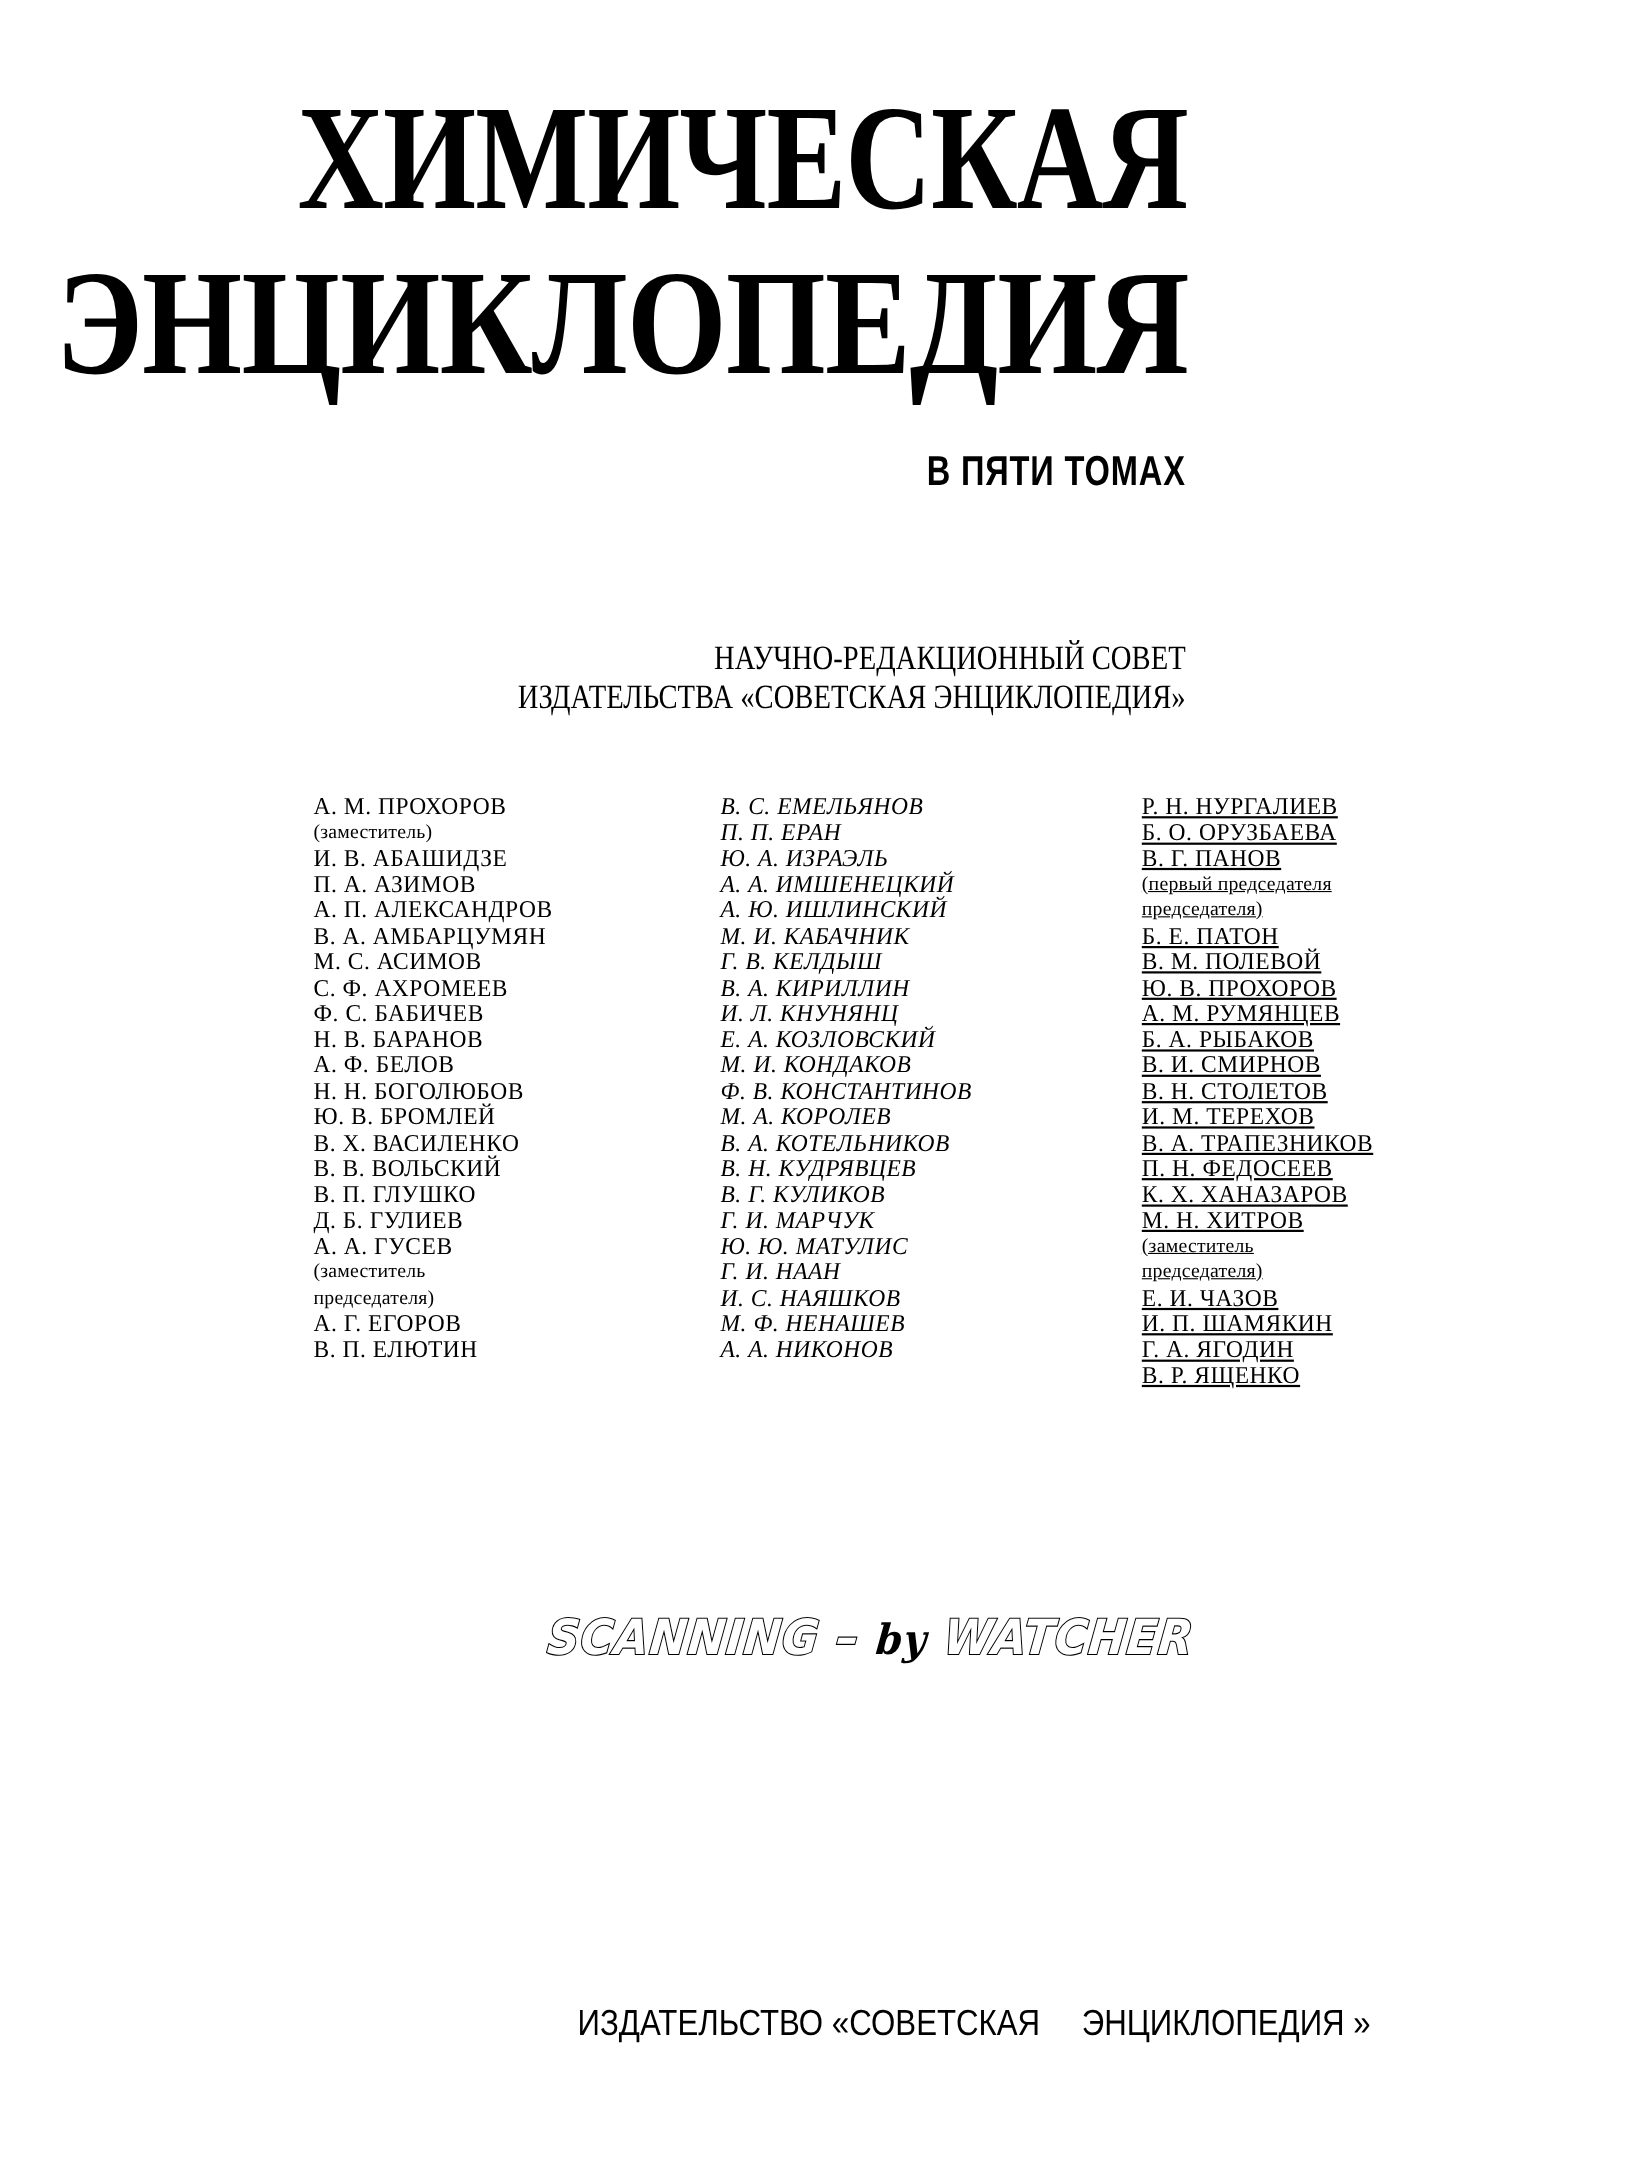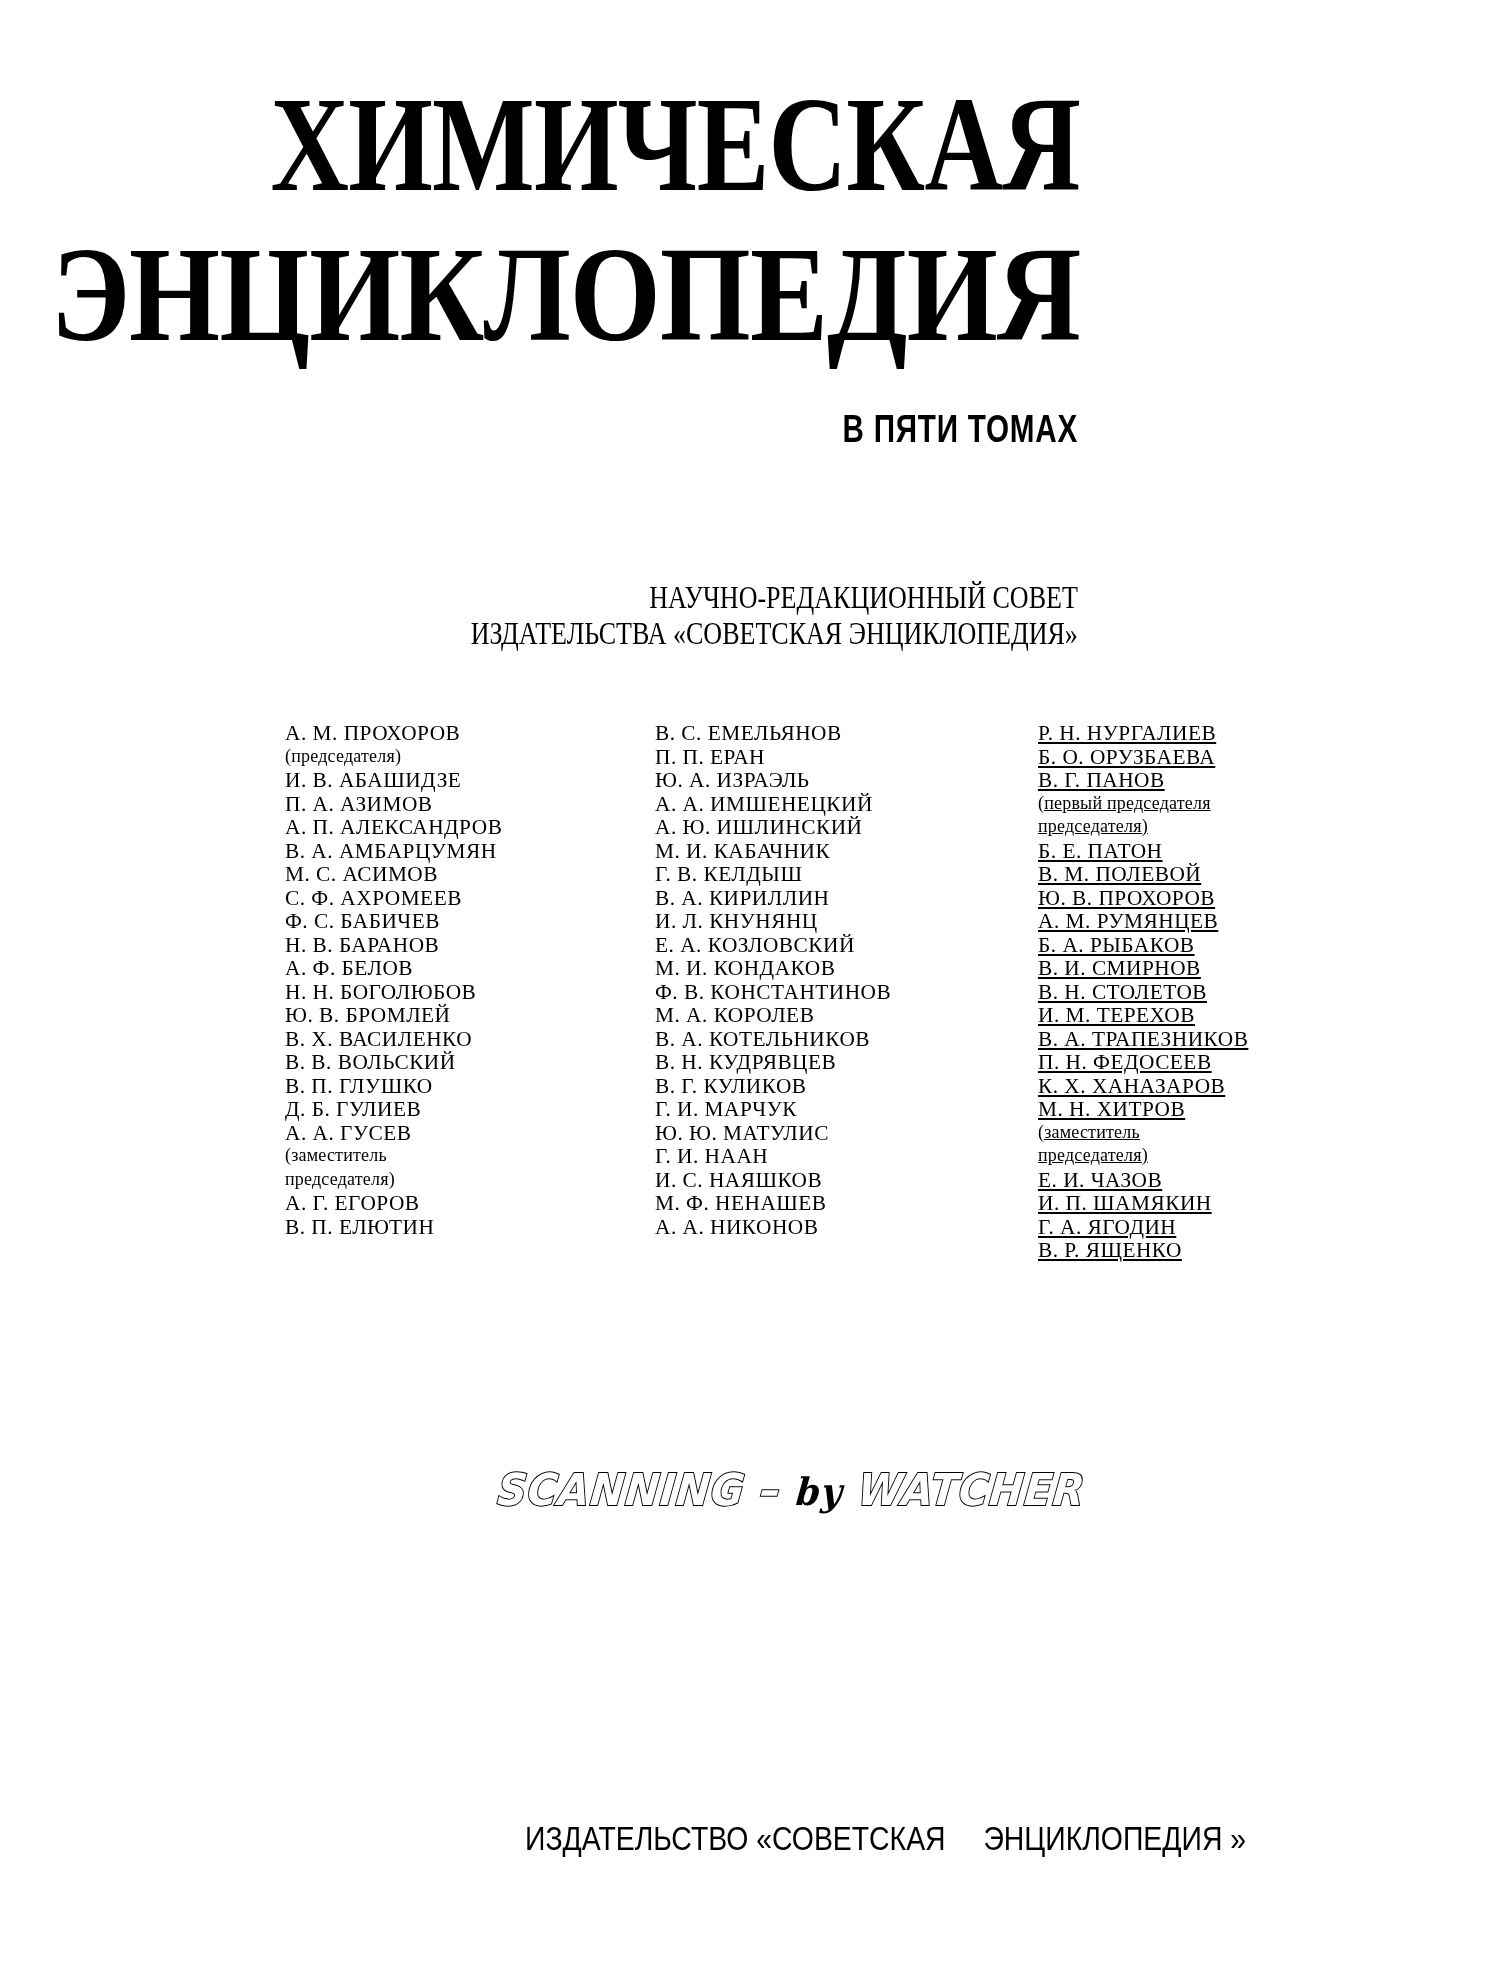--- a/index.html
+++ b/index.html
@@ -46,21 +46,21 @@
 
   .col {
     position: absolute;
     top: 721px;
     font-family: "Liberation Serif", "DejaVu Serif", serif;
     font-size: 22px;
     line-height: 23.5px;
     white-space: nowrap;
   }
   .col-1 { left: 285px; }
-  .col-2 { left: 655px; }
+  .col-2 { left: 655px; font-style: italic; }
   .col-3 { left: 1038px; text-decoration: underline; }
   .member { display: block; letter-spacing: 0.5px; transform: scaleX(0.97); transform-origin: left top; }
   .note { display: block; font-size: 18px; line-height: 23.5px; letter-spacing: 0.2px; }
 
   .scanning {
     position: absolute;
     left: 500px; top: 1468px;
     font-family: "DejaVu Sans", sans-serif;
     font-style: italic;
     font-weight: bold;
@@ -99,21 +99,21 @@
 
   <div class="volumes">В ПЯТИ ТОМАХ</div>
 
   <div class="council">
     <div>НАУЧНО-РЕДАКЦИОННЫЙ СОВЕТ</div>
     <div>ИЗДАТЕЛЬСТВА «СОВЕТСКАЯ ЭНЦИКЛОПЕДИЯ»</div>
   </div>
 
   <div class="col col-1">
       <span class="member">А. М. ПРОХОРОВ</span>
-      <span class="note">(председателя)</span>
+      <span class="note">(заместитель)</span>
       <span class="member">И. В. АБАШИДЗЕ</span>
       <span class="member">П. А. АЗИМОВ</span>
       <span class="member">А. П. АЛЕКСАНДРОВ</span>
       <span class="member">В. А. АМБАРЦУМЯН</span>
       <span class="member">М. С. АСИМОВ</span>
       <span class="member">С. Ф. АХРОМЕЕВ</span>
       <span class="member">Ф. С. БАБИЧЕВ</span>
       <span class="member">Н. В. БАРАНОВ</span>
       <span class="member">А. Ф. БЕЛОВ</span>
       <span class="member">Н. Н. БОГОЛЮБОВ</span>

